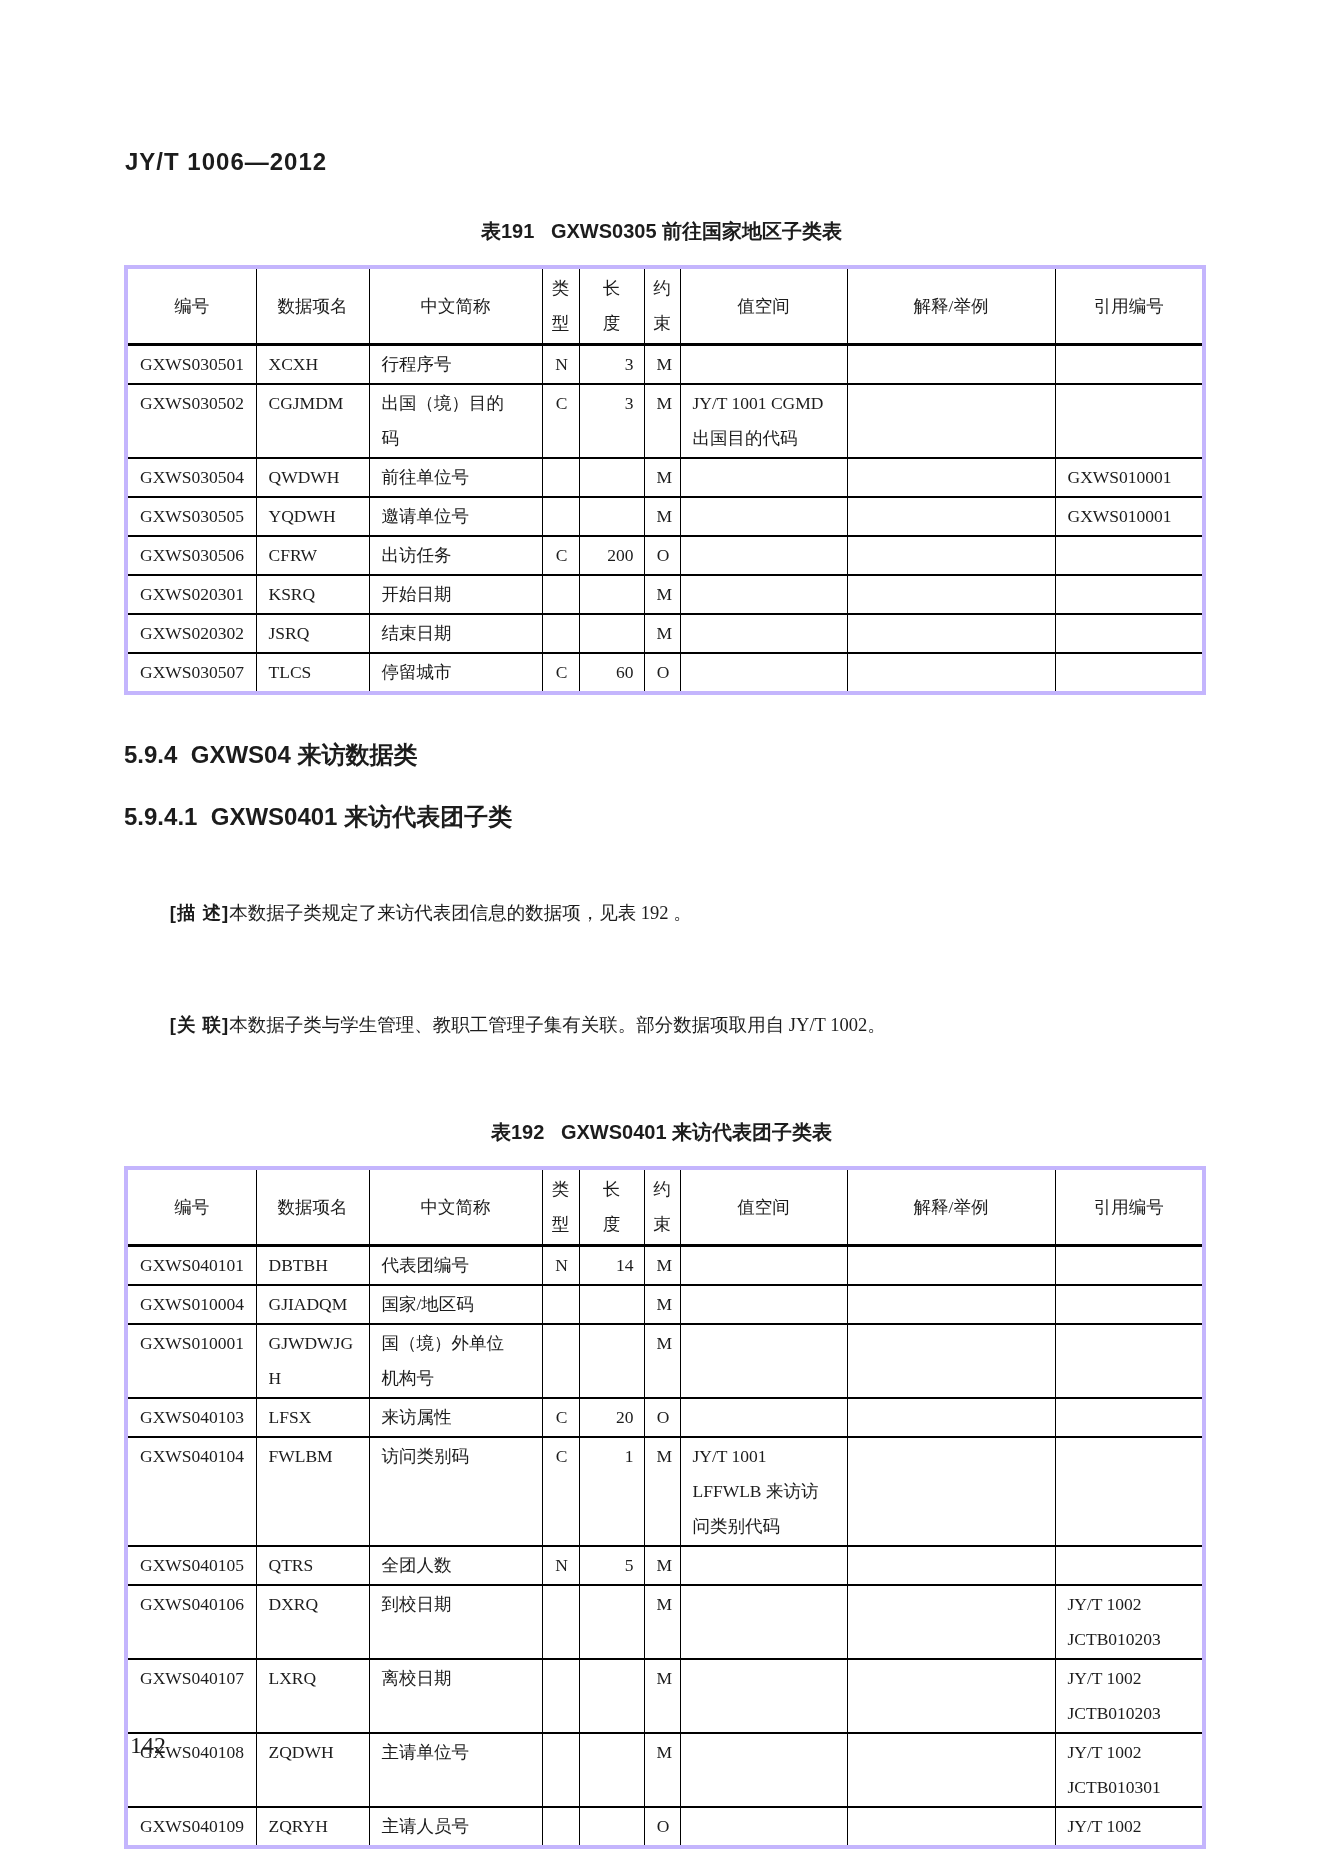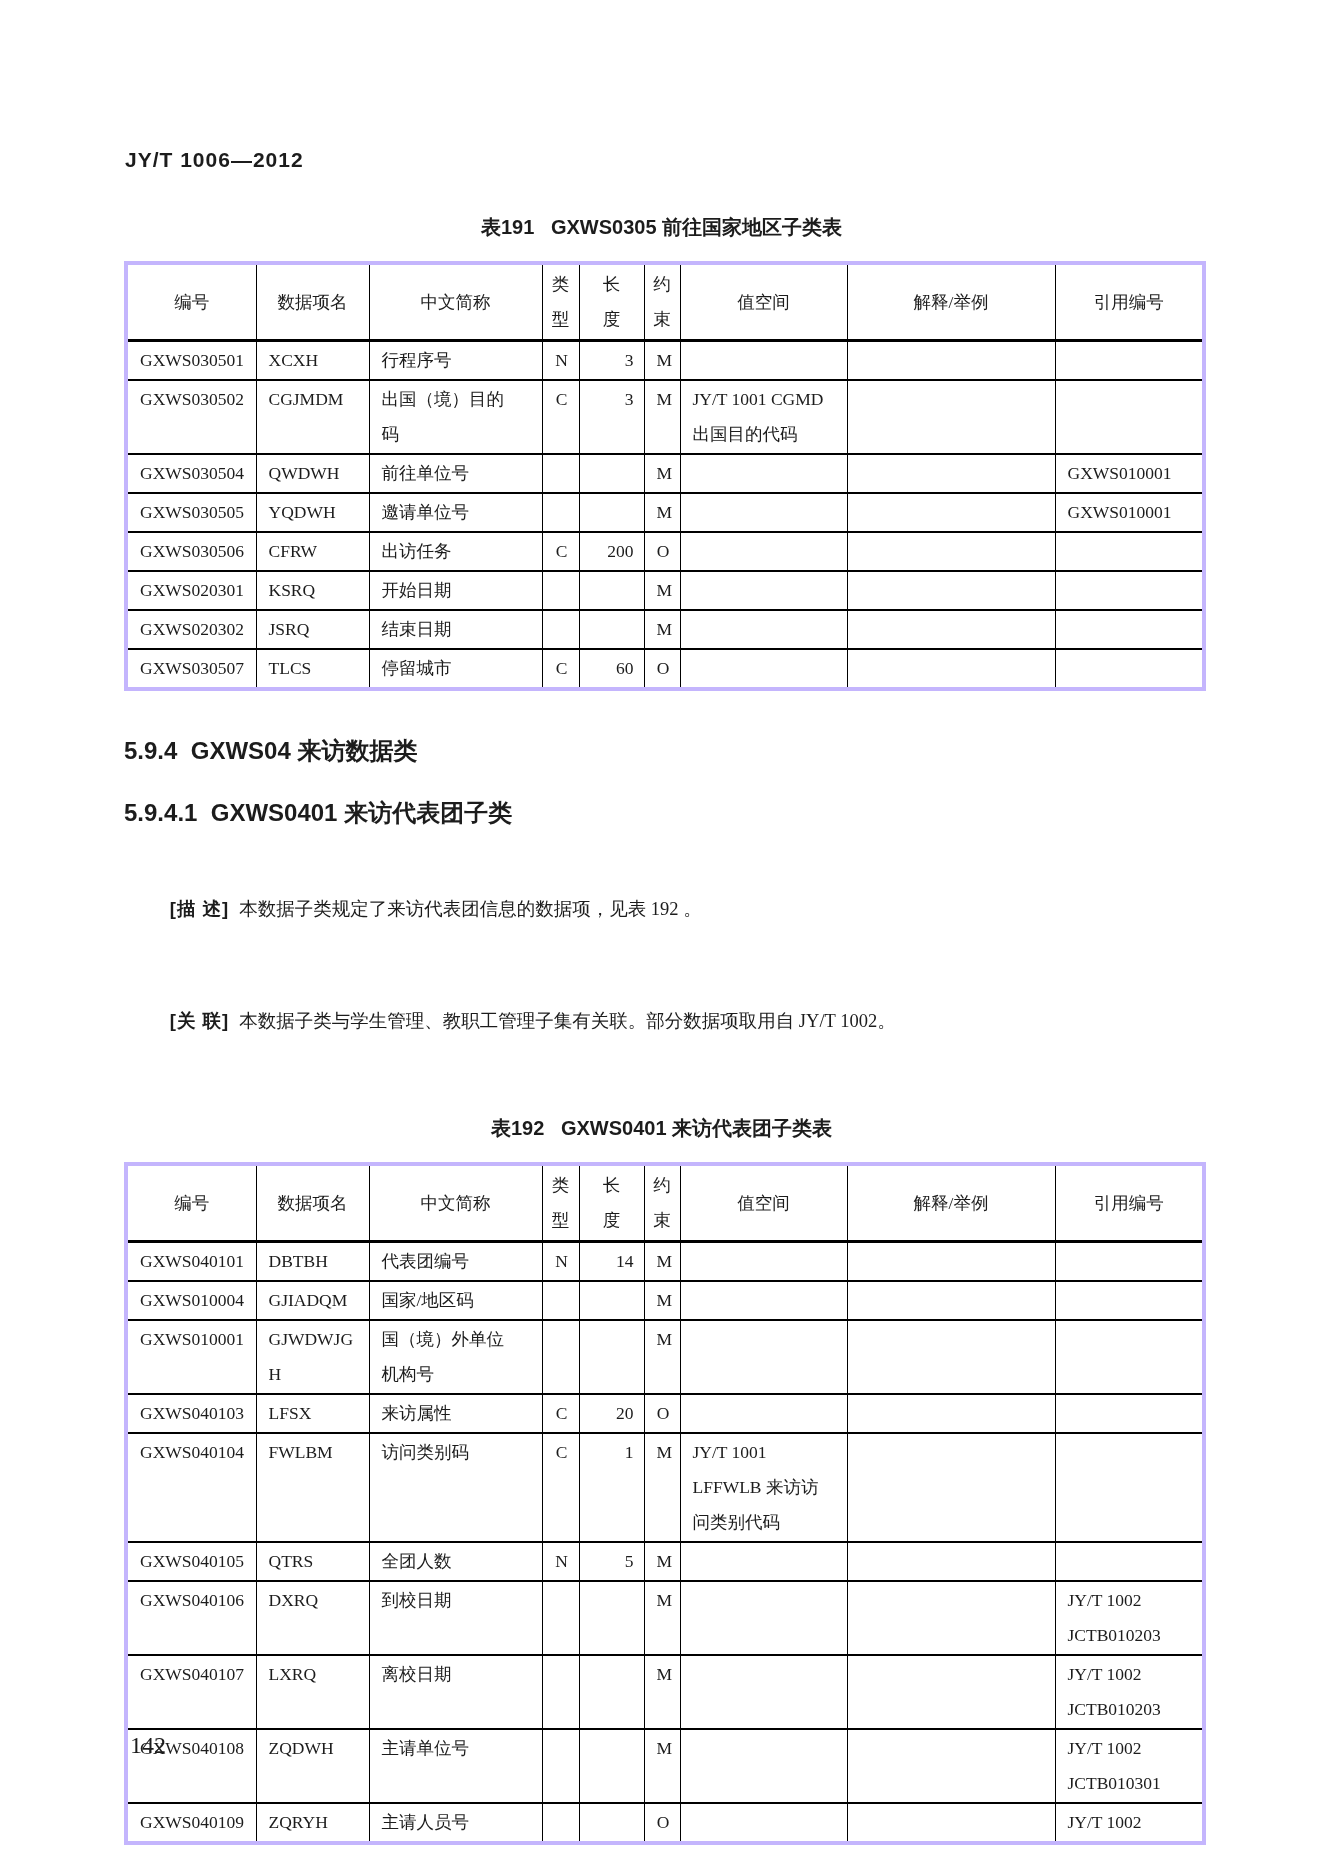--- a/index.html
+++ b/index.html
@@ -12,21 +12,21 @@
     box-sizing: border-box;
     padding-top: 148px;
     font-family: "Liberation Serif", "DejaVu Serif", serif;
     color: #1c1c1c;
     overflow: hidden;
   }
   .doc-code {
     margin-left: 125px;
     font-family: "Liberation Sans", "DejaVu Sans", sans-serif;
     font-weight: bold;
-    font-size: 21px;
+    font-size: 24px;
     letter-spacing: 1px;
     white-space: pre;
   }
   .table-title {
     margin-top: 42px;
     margin-bottom: 20px;
     text-align: center;
     font-family: "Liberation Sans", "DejaVu Sans", sans-serif;
     font-weight: bold;
     font-size: 20px;
@@ -72,21 +72,20 @@
   .section-heading.level2 { margin-top: 30px; }
   .desc-block {
     margin-left: 142px;
     margin-top: 24px;
     font-size: 18.5px;
   }
   .desc-line { line-height: 37px; white-space: pre-wrap; }
   .desc-label {
     font-family: "Liberation Sans", "DejaVu Sans", sans-serif;
     font-weight: bold;
-    margin-right: 10px;
     letter-spacing: 1px;
   }
   .page-number {
     position: absolute;
     left: 130px;
     bottom: 112px;
     font-size: 24px;
   }
 </style>
 </head>

